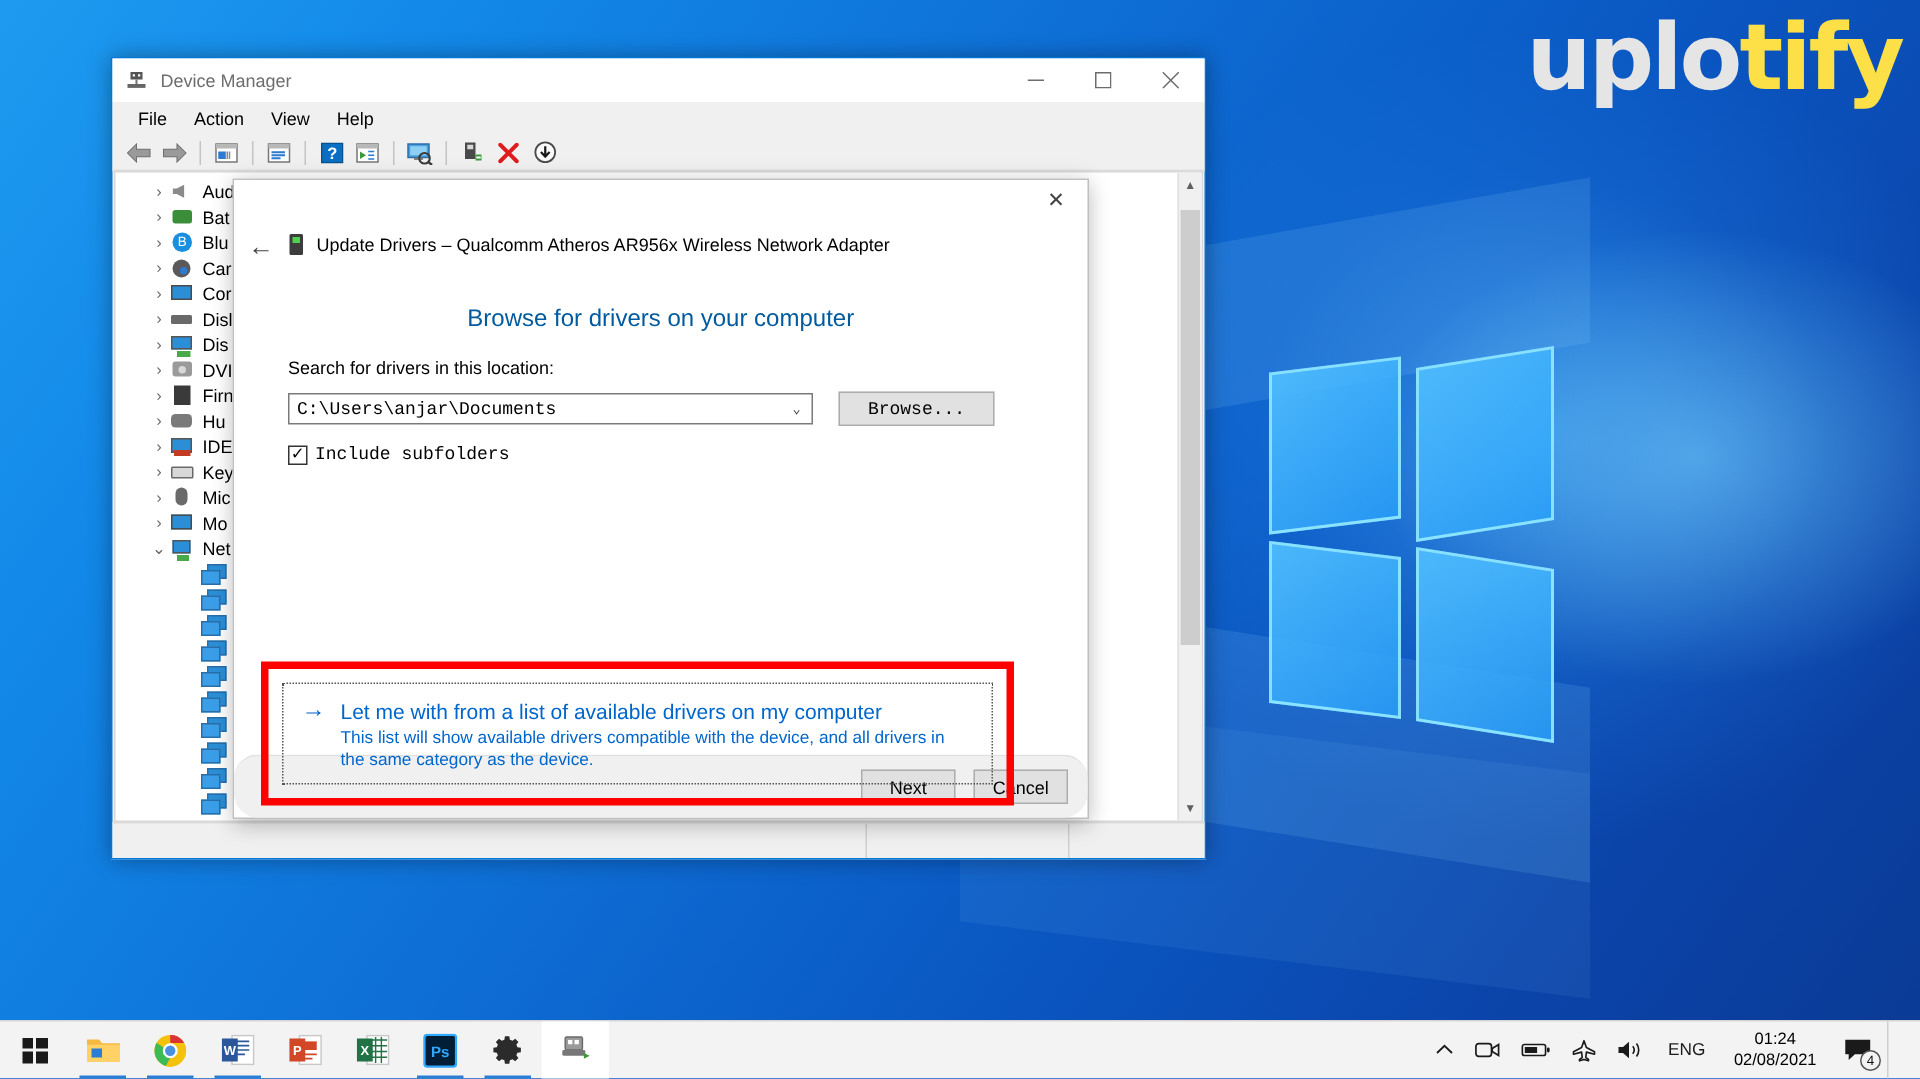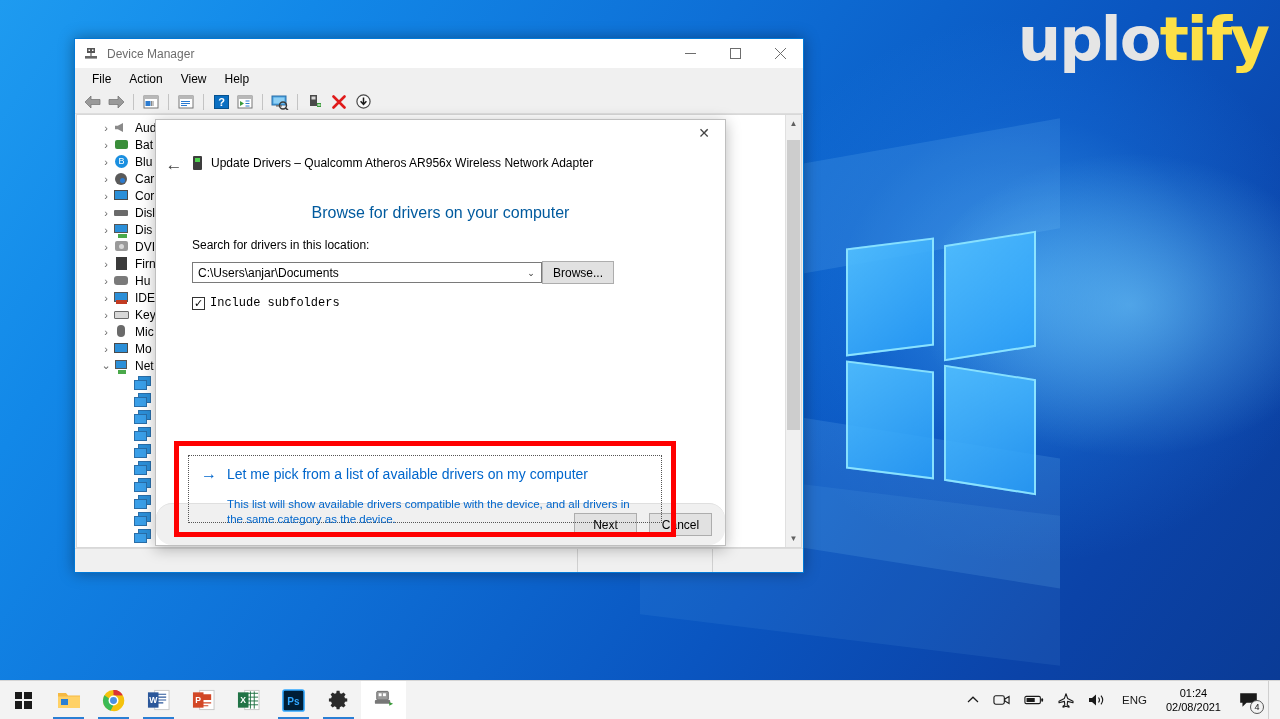--- a/index.html
+++ b/index.html
@@ -160,29 +160,29 @@
   }
   #dlg-titlerow{ position:absolute; left:37px; top:36px; display:flex; align-items:center; gap:9px; }
   #dlg-title-icon{ width:9px; height:14px; background:#3d3d3d; border-radius:1px; position:relative; }
   #dlg-title-icon:after{ content:''; position:absolute; left:2px; top:2px; width:5px; height:4px; background:#4fd24f; }
   #dlg-title-text{ font-size:12px; color:#000; }
 
   #dlg-content{ flex:1 1 auto; padding:0 36px 0 36px; position:relative; }
   #dlg-heading{ font-size:16px; color:#005a9e; margin-top:18px; font-weight:normal;text-align:center; }
   #dlg-searchlabel{ font-size:12px; margin-top:16px; color:#000; }
 
-  #loc-row{ display:flex; align-items:center; gap:0; margin-top:9px; }
+  #loc-row{ display:flex; align-items:center; gap:17px; margin-top:9px;font-family:Liberation Mono, monospace; }
   #loc-combo{
     width:350px; height:21px; border:1px solid #7a7a7a; background:#fff;
     display:flex; align-items:center; padding:0 0 0 5px; font-size:12px;
   }
   #loc-value{ flex:1 1 auto; }
   #loc-arrow{ width:20px; text-align:center; font-size:9px; color:#333; }
   #browse-btn{
-    width:72px; height:23px; background:#e1e1e1; border:1px solid #adadad;
+    width:104px; height:23px; background:#e1e1e1; border:1px solid #adadad;
     font-size:12px; display:flex; align-items:center; justify-content:center;
   }
 
   #subfolder-row{ display:flex; align-items:center; gap:5px; margin-top:12px; }
   #subfolder-box{
     width:13px; height:13px; border:1px solid #333; background:#fff;
     display:flex; align-items:center; justify-content:center;
     font-size:11px; line-height:1; color:#000;
   }
   #subfolder-label{ font-size:12px;font-family:Liberation Mono, monospace; }
@@ -192,21 +192,21 @@
     position:absolute; left:18px; top:255px; width:502px; height:96px;
     border:5px solid #ff0000;
   }
   #pick-option{
     position:absolute; left:9px; top:9px; right:9px; bottom:9px;
     border:1px dotted #555; padding:9px 12px 0 12px;
     display:flex; gap:10px;
   }
   #pick-arrow{ color:#0066cc; font-size:16px; line-height:18px; flex:0 0 auto; }
   #pick-title{ font-size:14px; color:#0066cc; line-height:18px; }
-  #pick-desc{ font-size:11.5px; color:#0066cc; line-height:15px; margin-top:14px; max-width:420px; }
+  #pick-desc{ font-size:11.5px; color:#0066cc; line-height:15px; margin-top:2px; max-width:420px; }
 
   #dlg-footer{
     flex:0 0 auto; height:42px; background:#f0f0f0; border-top:1px solid #dfdfdf;
     display:flex; align-items:center; justify-content:flex-end; gap:12px; padding-right:13px;border-radius:16px;
   }
   .dlg-btn{
     width:63px; height:23px; background:#e1e1e1; border:1px solid #adadad;
     font-size:12px; display:flex; align-items:center; justify-content:center;
   }
 
@@ -224,21 +224,21 @@
     width:45px; height:39px; display:flex; align-items:center; justify-content:center;
     position:relative;
   }
   .tb-app.active{ background:#ffffff; }
   .tb-app .underline{
     position:absolute; bottom:0; left:7px; right:7px; height:3px; background:#2a7fd4;
   }
   .appico{ width:24px; height:24px; position:relative; display:flex; align-items:center; justify-content:center;
             font-size:11px; font-weight:bold; color:#fff; border-radius:2px; }
 
-  #tray{ margin-left:auto; display:flex; align-items:center; height:39px; padding-right:4px; gap:0; }
+  #tray{ margin-left:auto; display:flex; align-items:center; height:39px; padding-right:14px; gap:0; }
   .tray-item{ height:39px; display:flex; align-items:center; justify-content:center; padding:0 7px; color:#1a1a1a; font-size:13px; }
   #tray-lang{ font-size:11.5px; padding:0 9px; }
   #tray-clock{ padding:0 10px; text-align:center; font-size:11px; line-height:14px; height:39px;
                display:flex; flex-direction:column; align-items:center; justify-content:center; }
   #tray-notif{ position:relative; padding:0 10px 0 8px; }
   #notif-badge{
     position:absolute; right:4px; bottom:6px; min-width:14px; height:14px; border-radius:50%;
     background:#f3f3f3; border:1px solid #555; color:#111; font-size:9px;
     display:flex; align-items:center; justify-content:center;
   }
@@ -581,21 +581,21 @@
 
     <div id="subfolder-row">
       <span id="subfolder-box">✓</span>
       <span id="subfolder-label">Include subfolders</span>
     </div>
 
     <div id="red-highlight">
       <div id="pick-option">
         <span id="pick-arrow">→</span>
         <div>
-          <div id="pick-title">Let me pick from a list of available drivers on my computer</div>
+          <div id="pick-title">Let me with from a list of available drivers on my computer</div>
           <div id="pick-desc">This list will show available drivers compatible with the device, and all drivers in the same category as the device.</div>
         </div>
       </div>
     </div>
   </div>
 
   <div id="dlg-footer">
     <div class="dlg-btn">Next</div>
     <div class="dlg-btn">Cancel</div>
   </div>

